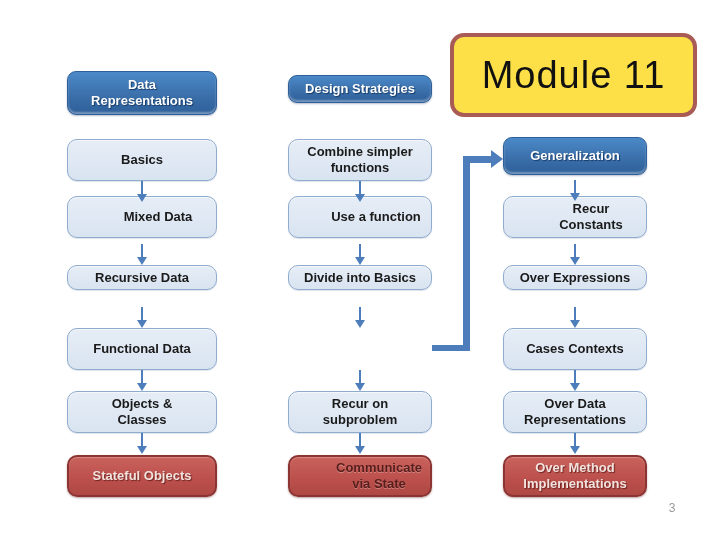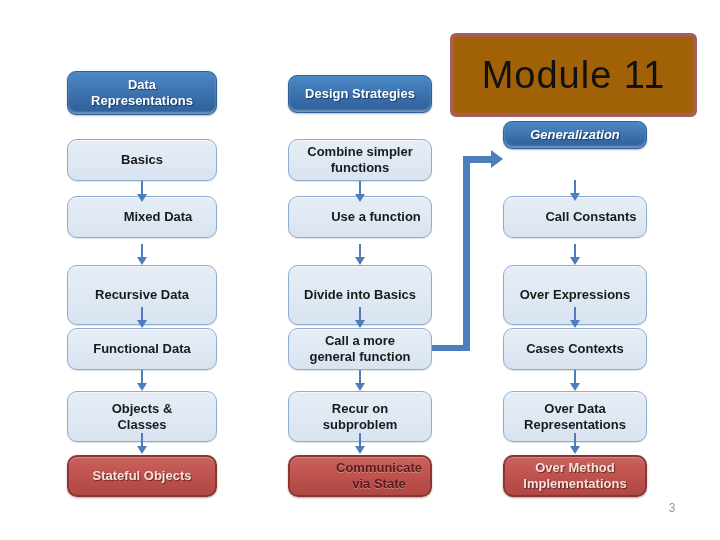--- a/index.html
+++ b/index.html
@@ -29,31 +29,31 @@
   .sarrow::before{content:"";position:absolute;left:4px;top:0;width:2px;height:14px;background:var(--connector);}
   .sarrow::after{content:"";position:absolute;left:0;top:13px;width:0;height:0;
                  border-left:5px solid transparent;border-right:5px solid transparent;
                  border-top:8px solid var(--connector);}
 
   .cseg{position:absolute;background:var(--connector);}
   .chead{position:absolute;width:0;height:0;border-top:9px solid transparent;
          border-bottom:9px solid transparent;border-left:12px solid var(--connector);}
 
   #module-title{position:absolute;left:450px;top:33px;width:247px;height:84px;
-    border:4px solid var(--title-border);border-radius:6px;background:#a16207;
+    border:4px solid var(--title-border);border-radius:14px;background:#fde047;
     display:flex;align-items:center;justify-content:center;
     font-size:38px;color:#111;letter-spacing:1px;box-sizing:border-box;}
 
   #page-number{position:absolute;left:662px;top:501px;width:20px;text-align:center;
     font-size:12px;color:var(--page-num);}
 
   
   .c1{left:67px;width:150px;}  .c2{left:288px;width:144px;}  .c3{left:503px;width:144px;}
-  .r0{top:139px;height:42px;} .r1{top:196px;height:42px;padding-left:38px;} .r2{top:265px;height:60px;}
-  .r3{top:328px;height:42px;} .r4{top:391px;height:51px;} .r5{top:455px;height:42px;}
+  .r0{top:139px;height:42px;} .r1{top:196px;height:42px;padding-left:38px;} .r2{top:265px;height:25px;}
+  .r3{top:328px;height:42px;} .r4{top:391px;height:42px;} .r5{top:455px;height:42px;}
 </style>
 </head>
 <body>
 
 <div id="stage">
 
   <div id="module-title">Module 11</div>
 
   <div class="box hdr c1" style="top:71px;height:44px;text-align:center;">Data
 Representations</div>
@@ -63,39 +63,37 @@
   <div class="box light c1 r3">Functional Data</div>
   <div class="box light c1 r4">Objects &amp;
 Classes</div>
   <div class="box red lt c1 r5">Stateful Objects</div>
   <div class="sarrow" style="left:137px;top:181px;height:21px;"></div>
   <div class="sarrow" style="left:137px;top:244px;height:21px;"></div>
   <div class="sarrow" style="left:137px;top:307px;height:21px;"></div>
   <div class="sarrow" style="left:137px;top:370px;height:21px;"></div>
   <div class="sarrow" style="left:137px;top:433px;height:22px;"></div>
 
-  <div class="box hdr c2" style="top:75px;height:38px;">Design Strategies</div>
+  <div class="box hdr c2" style="top:75px;height:28px;">Design Strategies</div>
   <div class="box light c2 r0">Combine simpler
 functions</div>
   <div class="box light c2 r1">Use a function</div>
   <div class="box light c2 r2">Divide into Basics</div>
-  <div class="box light c2 r3">Call a more
-general function</div>
   <div class="box light c2 r4">Recur on
 subproblem</div>
   <div class="box red dk c2 r5">Communicate
 via State</div>
   <div class="sarrow" style="left:355px;top:181px;height:21px;"></div>
   <div class="sarrow" style="left:355px;top:244px;height:21px;"></div>
   <div class="sarrow" style="left:355px;top:307px;height:21px;"></div>
   <div class="sarrow" style="left:355px;top:370px;height:21px;"></div>
   <div class="sarrow" style="left:355px;top:433px;height:22px;"></div>
 
-  <div class="box hdr c3" style="top:121px;height:28px;font-style:italic;">Generalization</div>
-  <div class="box light c3 r1">Call Constants</div>
+  <div class="box hdr c3" style="top:137px;height:38px;">Generalization</div>
+  <div class="box light c3 r1">Recur Constants</div>
   <div class="box light c3 r2">Over Expressions</div>
   <div class="box light c3 r3">Cases Contexts</div>
   <div class="box light c3 r4">Over Data
 Representations</div>
   <div class="box red lt c3 r5">Over Method
 Implementations</div>
   <div class="sarrow" style="left:570px;top:180px;height:22px;"></div>
   <div class="sarrow" style="left:570px;top:244px;height:21px;"></div>
   <div class="sarrow" style="left:570px;top:307px;height:21px;"></div>
   <div class="sarrow" style="left:570px;top:370px;height:21px;"></div>

